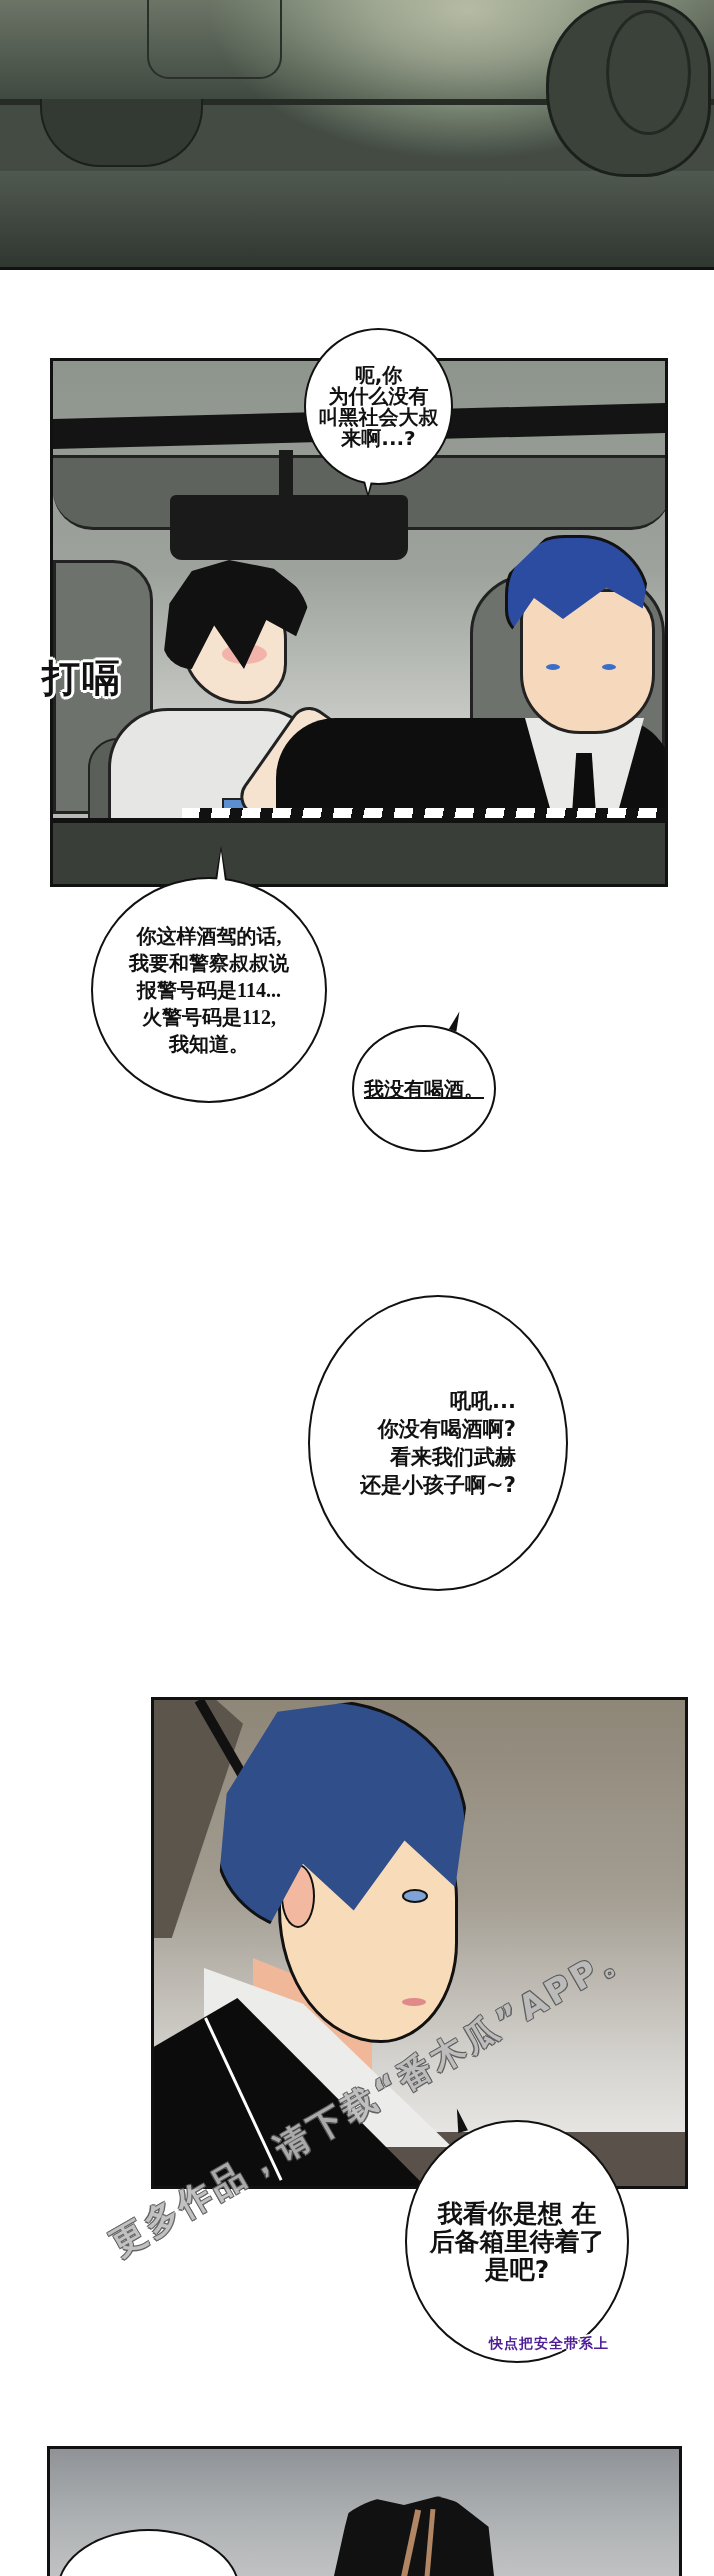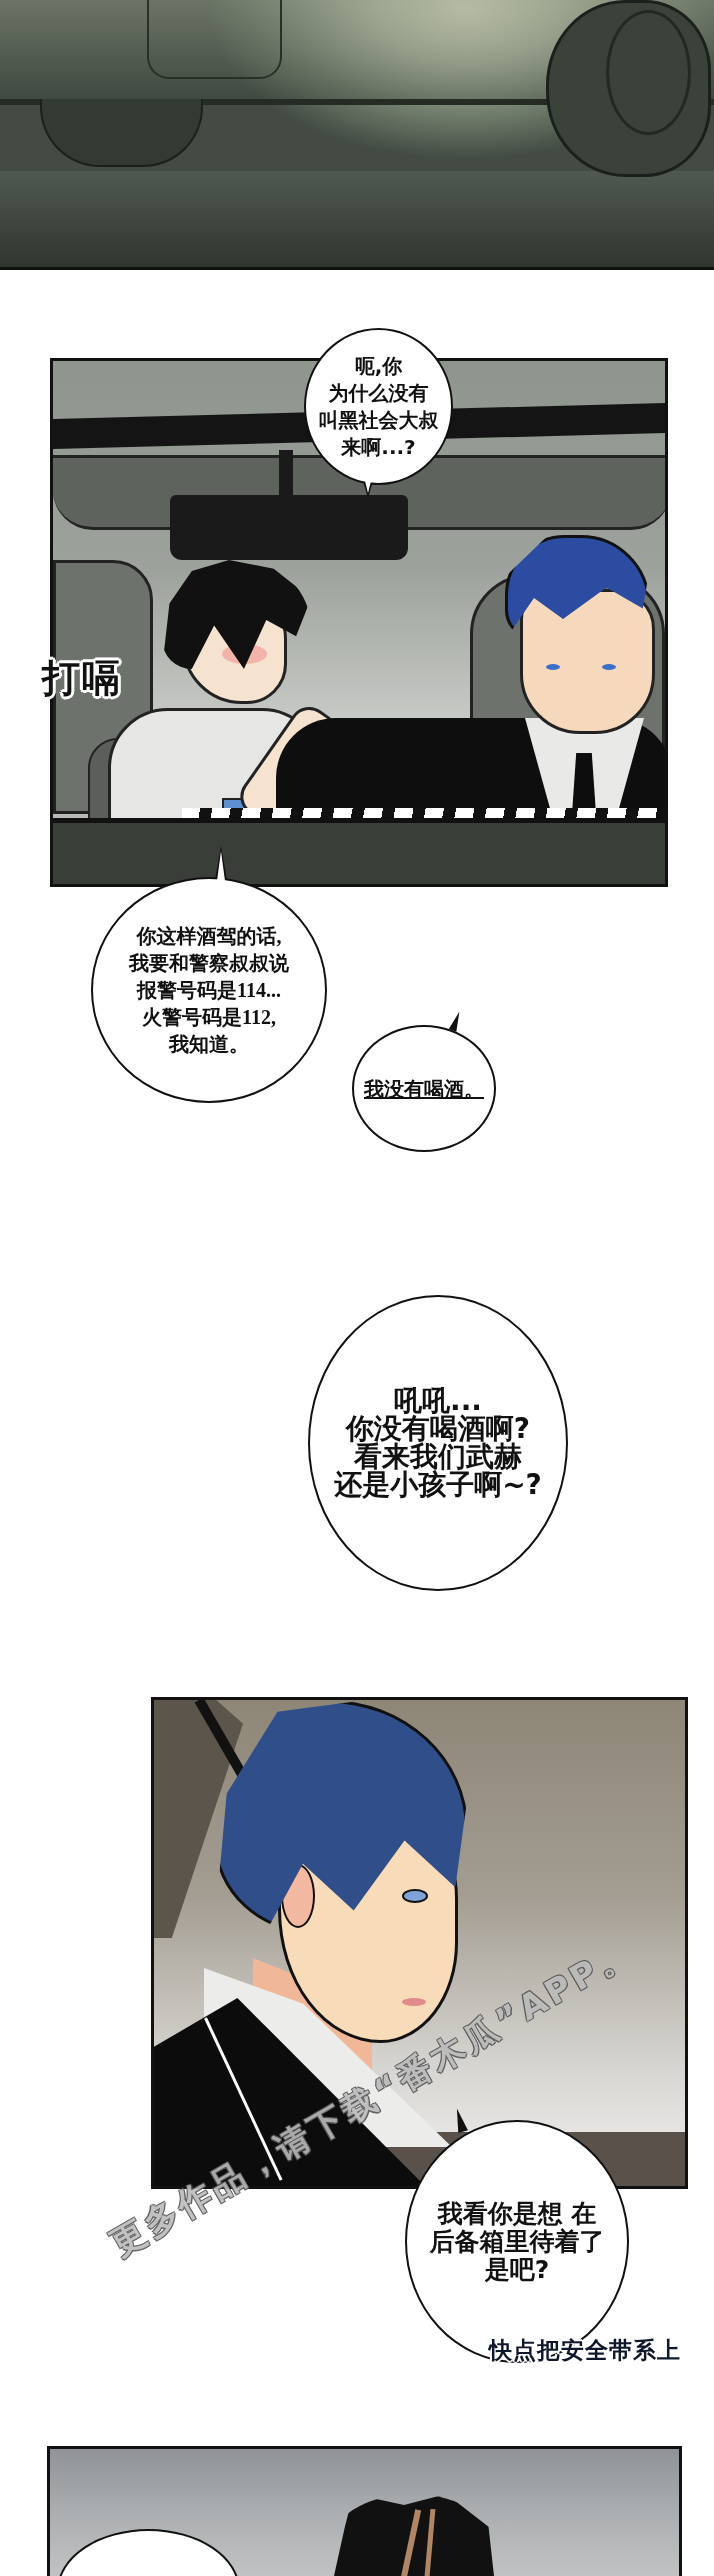--- a/index.html
+++ b/index.html
@@ -50,41 +50,41 @@
   .sfx { position:absolute; left:42px; top:653px; font-size:38px; font-weight:bold; color:#111;
          text-shadow: 3px 0 #fff,-3px 0 #fff,0 3px #fff,0 -3px #fff,2px 2px #fff,-2px -2px #fff,2px -2px #fff,-2px 2px #fff; letter-spacing:2px; }
 
   
   .bubble { position:absolute; background:#fff; border:2px solid #111; border-radius:50%;
             display:flex; align-items:center; justify-content:center; text-align:center; box-sizing:border-box; }
   .bubble .txt { white-space:pre-line; font-size:21px; line-height:28px; font-weight:bold; color:#111; }
   .tail { position:absolute; width:0; height:0; }
 
   #b1 { left:304px; top:328px; width:149px; height:157px; }
-  #b1 .txt { font-size:20px; line-height:27px; }
+  #b1 .txt { font-size:20px; line-height:21px; }
   #b1-tail { left:362px; top:478px; border-left:6px solid transparent; border-right:6px solid transparent; border-top:20px solid #111; }
   #b1-tail-in { left:364px; top:477px; border-left:4px solid transparent; border-right:4px solid transparent; border-top:16px solid #fff; }
 
   #b2 { left:91px; top:877px; width:236px; height:226px;font-family:Liberation Serif, serif; }
   #b2 .txt { font-size:20px; line-height:27px; }
   #b2-tail { left:215px; top:846px; border-left:6px solid transparent; border-right:6px solid transparent; border-bottom:34px solid #111; }
   #b2-tail-in { left:217px; top:851px; border-left:4px solid transparent; border-right:4px solid transparent; border-bottom:30px solid #fff; }
 
   #b3 { left:352px; top:1025px; width:144px; height:127px;text-decoration:underline; }
   #b3 .txt { font-size:20px; }
   #b3-tail { left:452px; top:1011px; border-left:4px solid transparent; border-right:4px solid transparent; border-bottom:20px solid #111; transform:rotate(20deg); }
 
   #b4 { left:308px; top:1295px; width:260px; height:296px; }
-  #b4 .txt { font-size:28px; line-height:28px; }
+  #b4 .txt { font-size:21px; line-height:28px;text-align:right; }
 
   #b5 { left:405px; top:2120px; width:224px; height:243px; }
   #b5 .txt { font-size:25px; line-height:28px; }
   #b5-tail { left:455px; top:2108px; border-left:5px solid transparent; border-right:5px solid transparent; border-bottom:24px solid #111; transform:rotate(-15deg); }
 
-  .caption { position:absolute; left:489px; top:2335px; font-size:23px; font-weight:bold; color:#0f172a; letter-spacing:1px;
+  .caption { position:absolute; left:489px; top:2335px; font-size:14px; font-weight:bold; color:#4c1d95; letter-spacing:1px;
              text-shadow: 2px 0 #fff,-2px 0 #fff,0 2px #fff,0 -2px #fff; }
 
   
   #p3 { left:151px; top:1697px; width:537px; height:492px; background:linear-gradient(180deg,#8e8677 0%,#a39d92 40%,#d6d4d0 75%,#f2f2f1 100%); border:3px solid #111; }
   #p3 .strap { left:0; top:0; width:89px; height:238px; background:#5c554c; clip-path:polygon(0 0,70% 0,100% 10%,20% 100%,0 100%); }
   #p3 .strap-line { left:40px; top:0; width:10px; height:119px; background:#111; transform:rotate(-30deg); transform-origin:top; }
   #p3 .floor { left:0; top:432px; width:537px; height:60px; background:#5a524a; }
   #p3 .hair { left:60px; top:0; width:248px; height:228px; background:#2f4e8a; border:3px solid #111; border-radius:40% 55% 20% 40%; clip-path:polygon(0 100%,5% 40%,25% 5%,60% 0,90% 10%,100% 40%,95% 80%,75% 60%,55% 90%,35% 70%,20% 100%); }
   #p3 .face { left:124px; top:109px; width:174px; height:228px; background:#f8dbb8; border:3px solid #111; border-radius:20% 40% 45% 60%; }
   #p3 .ear { left:127px; top:164px; width:30px; height:60px; background:#f2b8a0; border:2px solid #111; border-radius:50%; }

